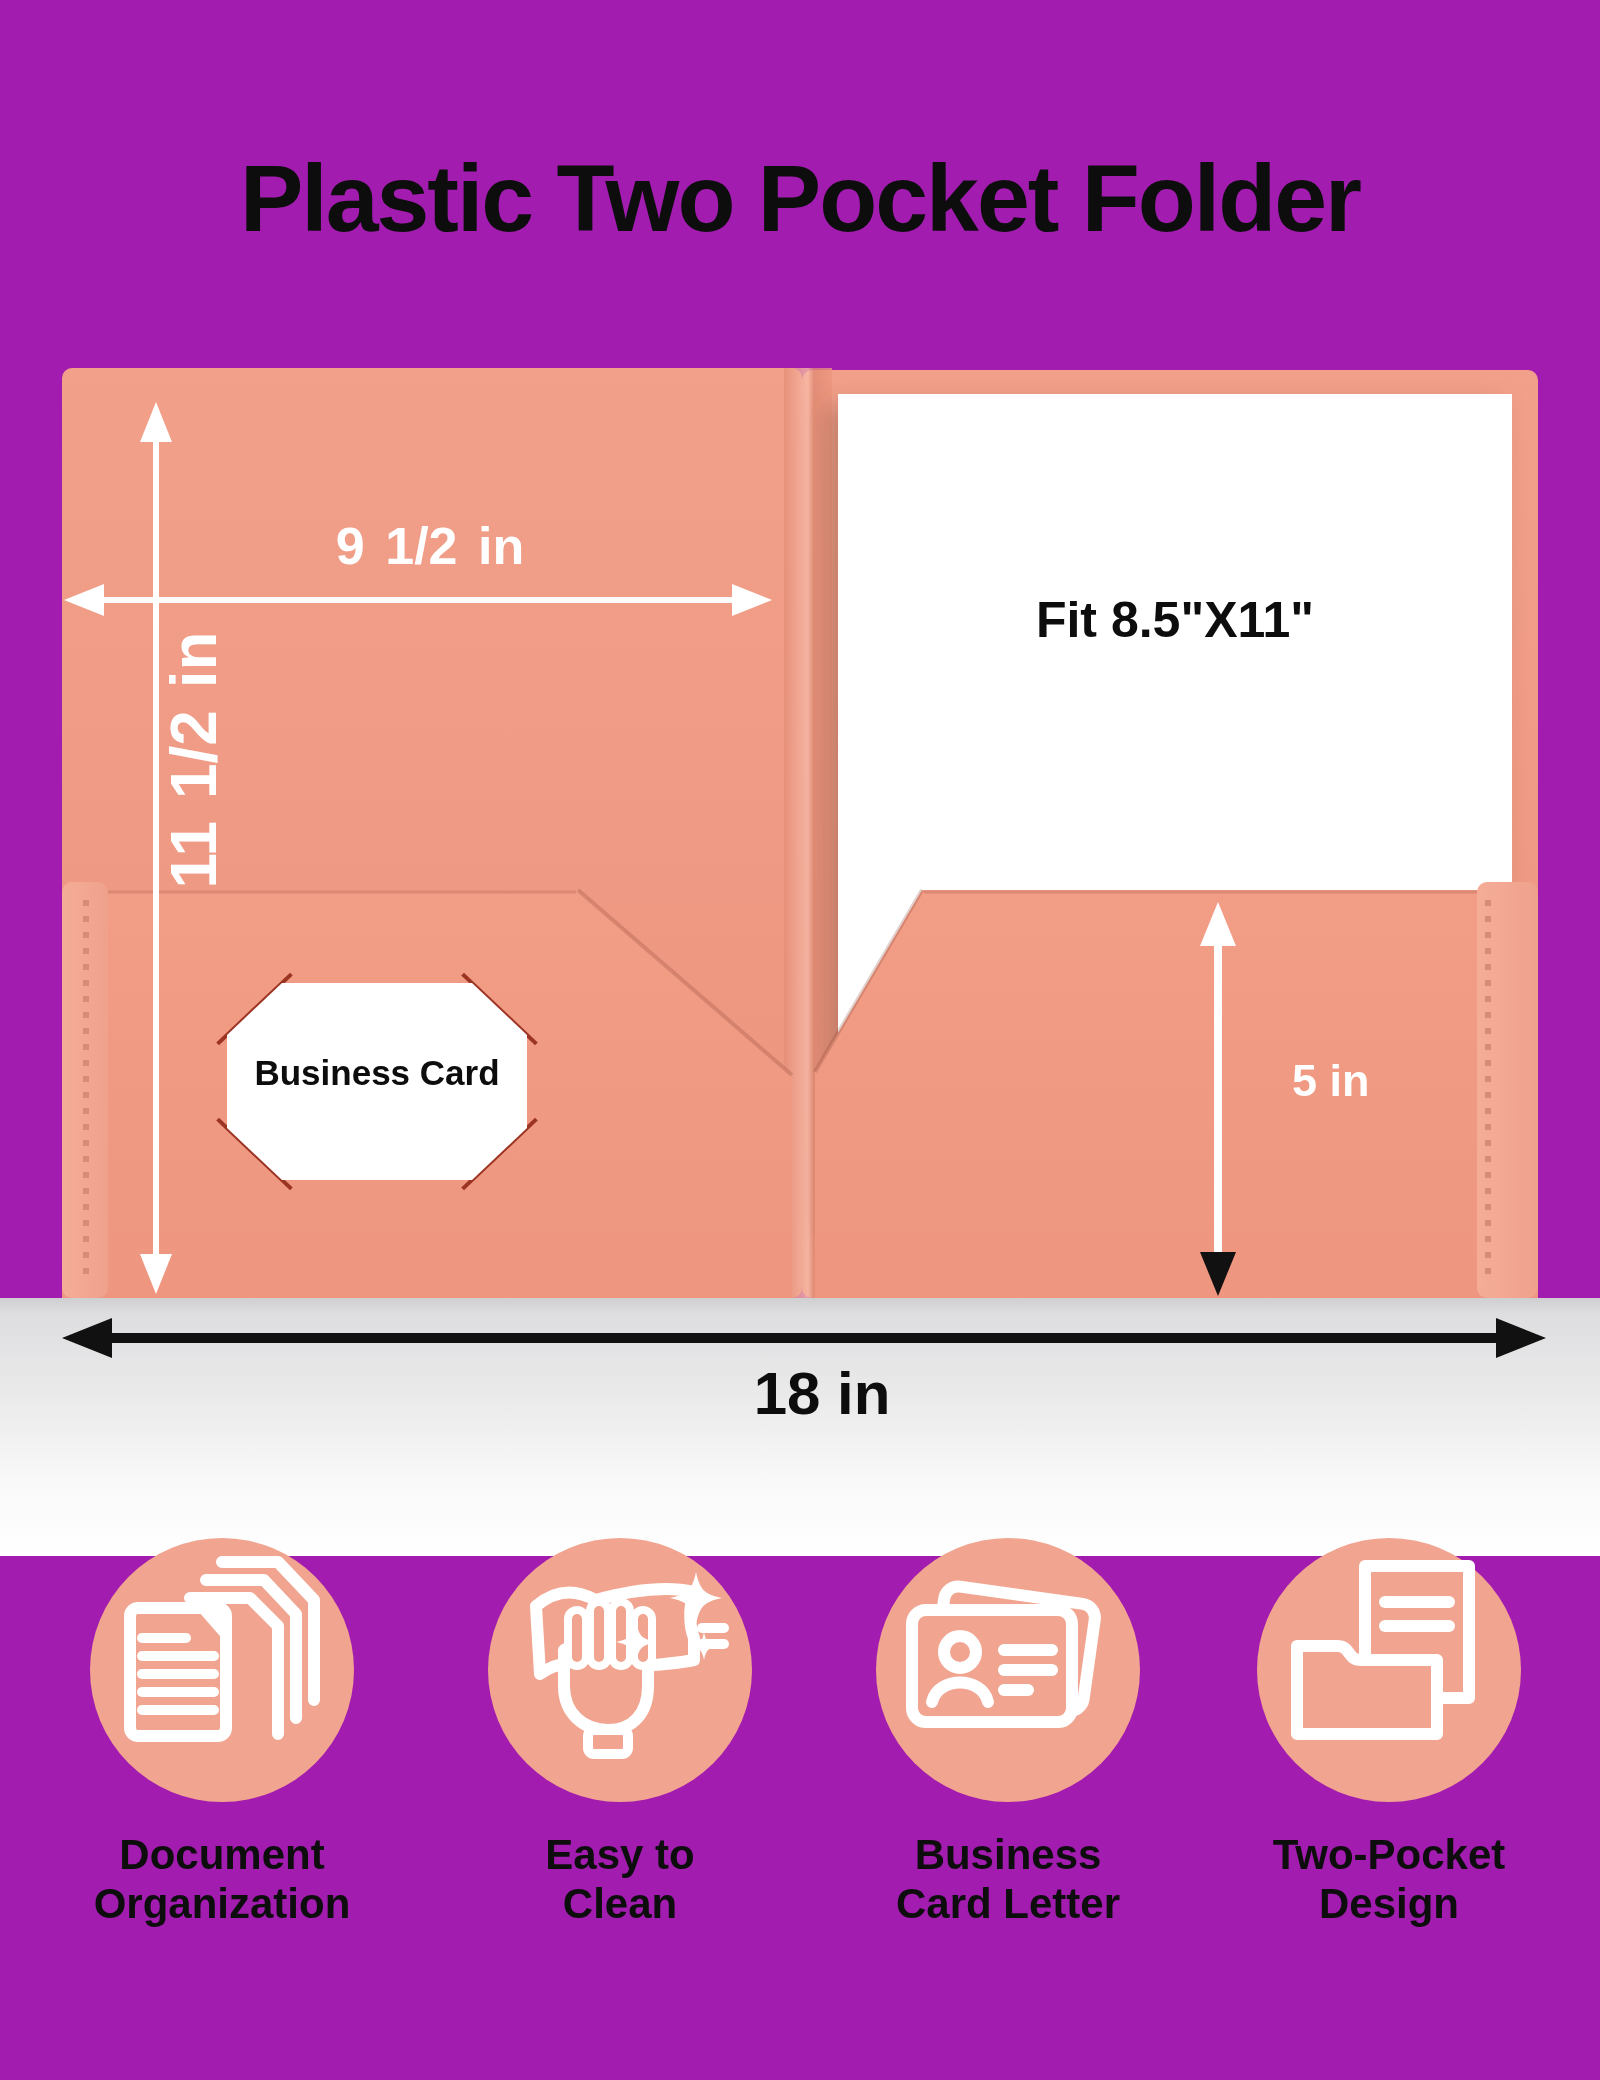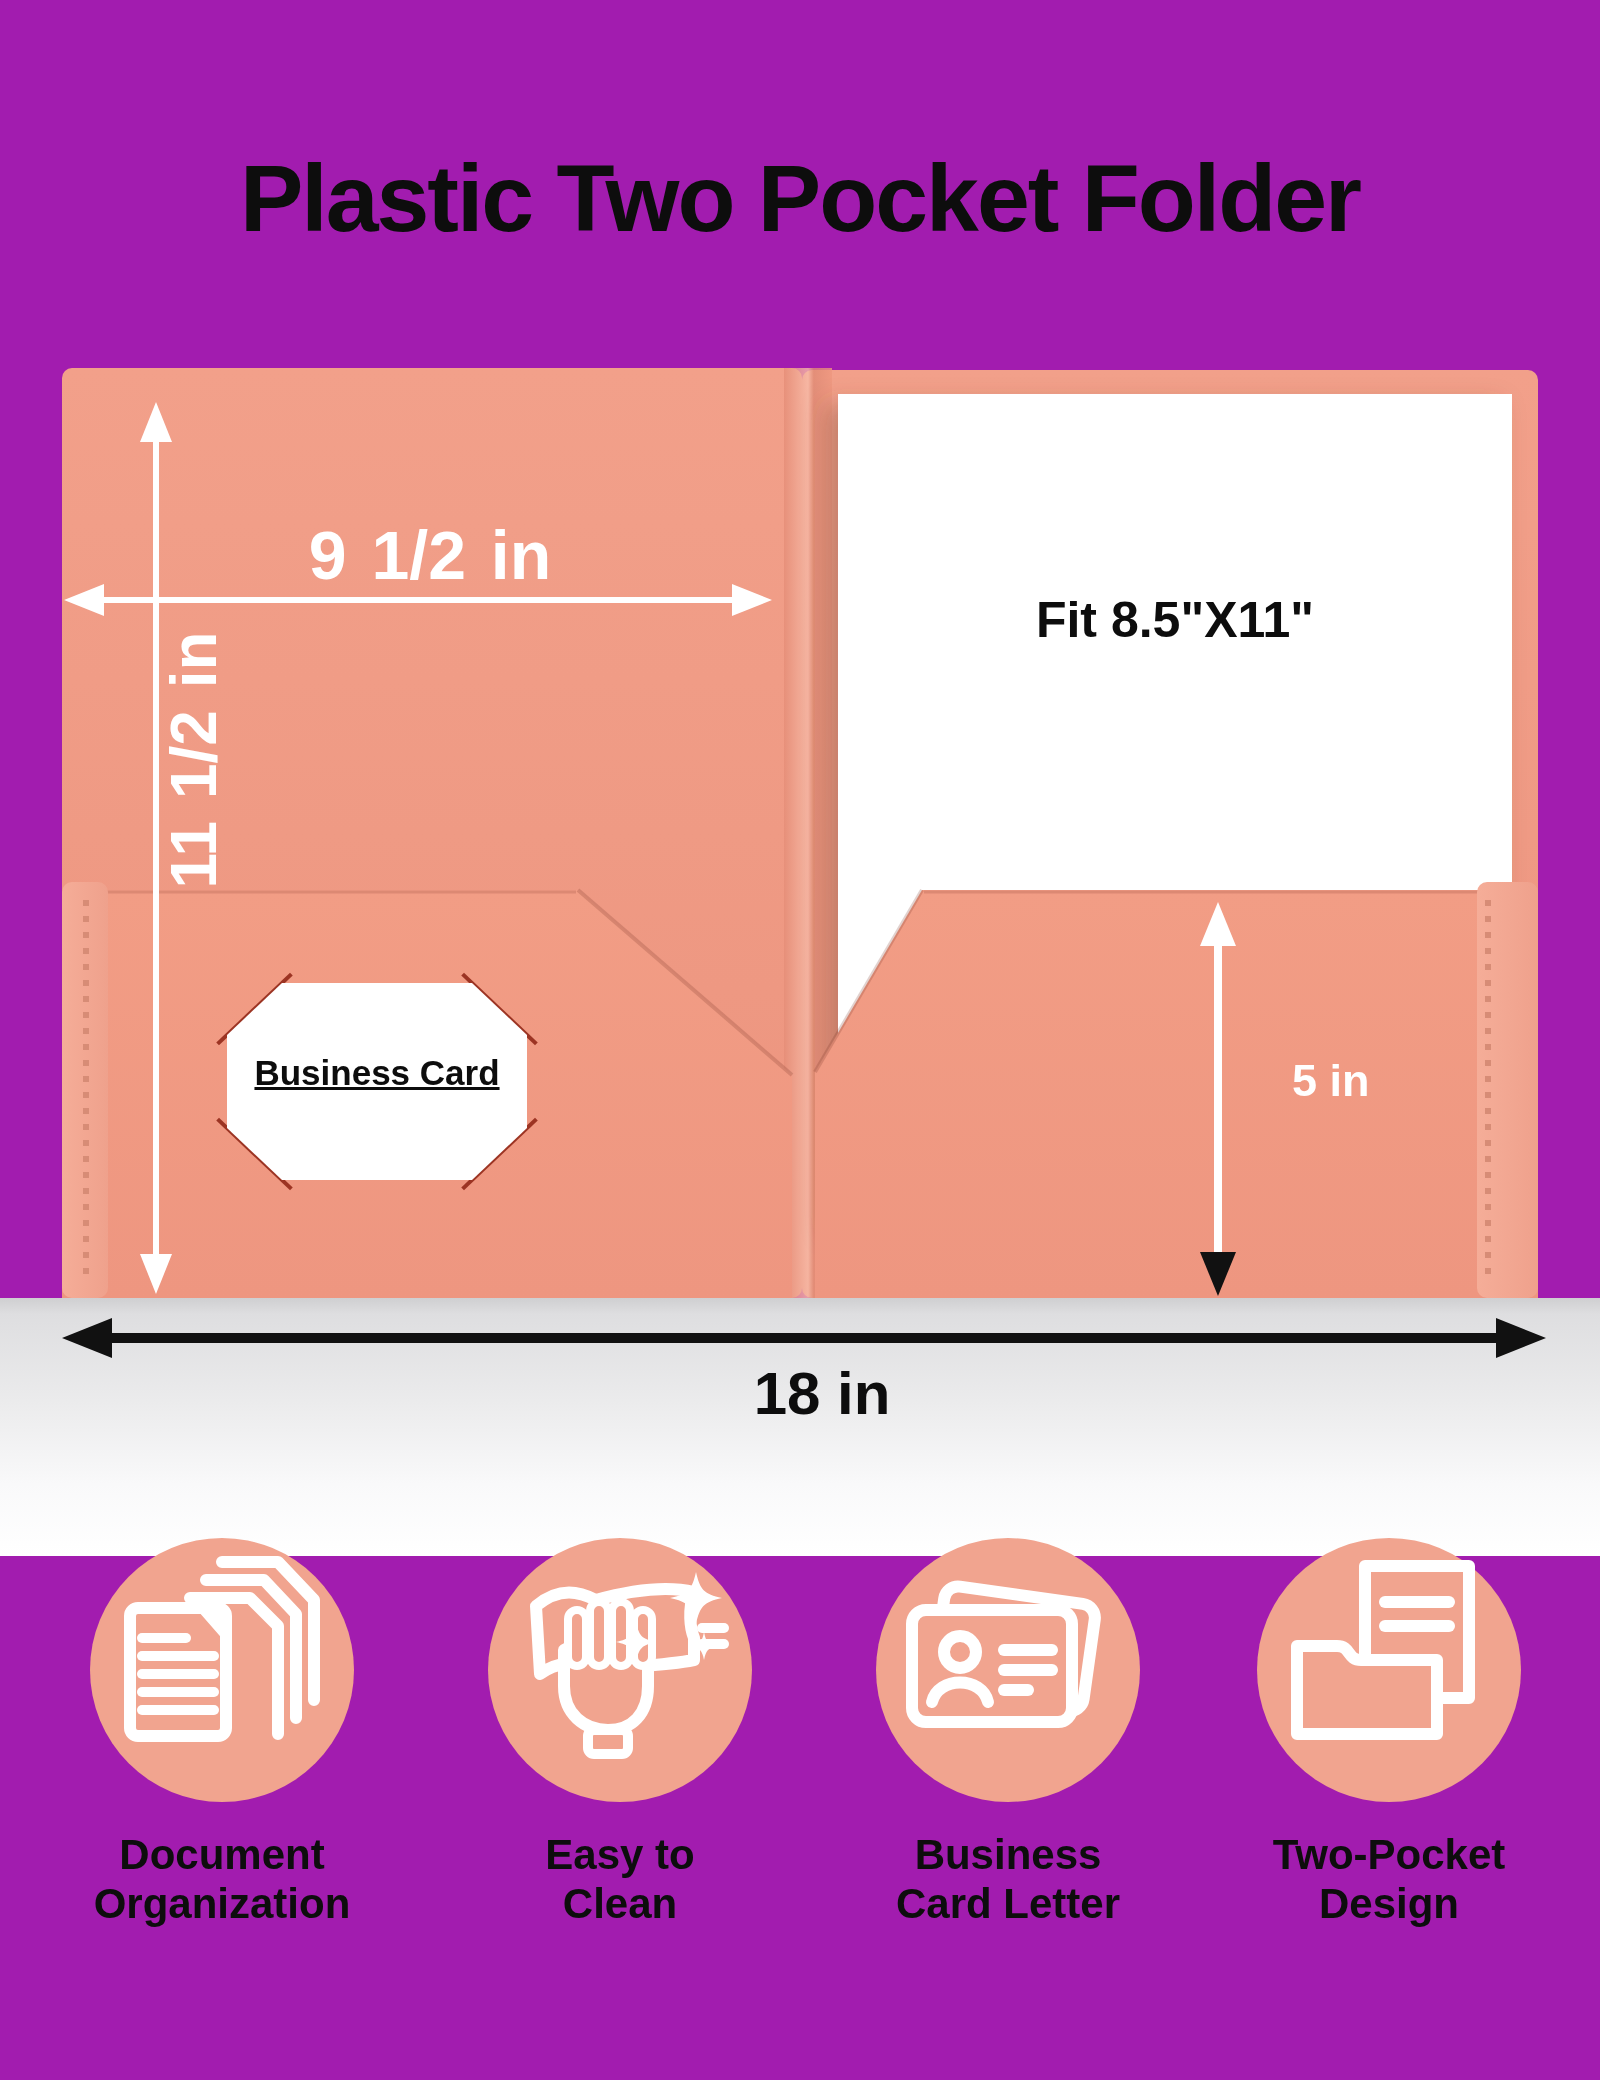--- a/index.html
+++ b/index.html
@@ -9,31 +9,31 @@
   }
   .abs{position:absolute;}
   
   .title{
     left:0;top:148px;width:1600px;text-align:center;
     font-size:95px;font-weight:900;letter-spacing:-2px;color:var(--ink,#0d0d0d);
     line-height:100px;margin:0;
   }
   
   .dim{font-weight:800;color:#ffffff;white-space:nowrap;}
-  .dim-w{left:270px;top:516px;width:320px;text-align:center;font-size:68px;word-spacing:6px;}
+  .dim-w{left:270px;top:516px;width:320px;text-align:center;font-size:52px;word-spacing:6px;}
   .dim-h{left:12px;top:725px;width:360px;height:70px;text-align:center;font-size:64px;
          transform:rotate(-90deg);transform-origin:center center;word-spacing:4px;}
   .dim-5{left:1292px;top:1055px;font-size:45px;}
   .dim-19{left:662px;top:1359px;width:320px;text-align:center;font-size:60px;color:var(--ink,#0d0d0d);}
   
   .paper-note{left:838px;top:584px;width:674px;text-align:center;
               font-size:50px;line-height:72px;font-weight:800;color:var(--ink,#0d0d0d);}
   
   .slot-note{left:217px;top:1050px;width:320px;text-align:center;
-             font-size:35px;line-height:46px;font-weight:800;color:var(--ink,#0d0d0d);text-decoration:underline;}
+             font-size:35px;line-height:46px;font-weight:800;color:var(--ink,#0d0d0d);}
   
   .reflection{
     left:0;top:1298px;width:1600px;height:258px;
     background:linear-gradient(180deg,#cfcfd1 0px,#dedee0 16px,#ebebec 40%,#f9f9fa 72%,#ffffff 100%);
   }
   
   .feature-circle{
     width:264px;height:264px;border-radius:50%;
     background:var(--feature-circle,#F1A48F);
   }

